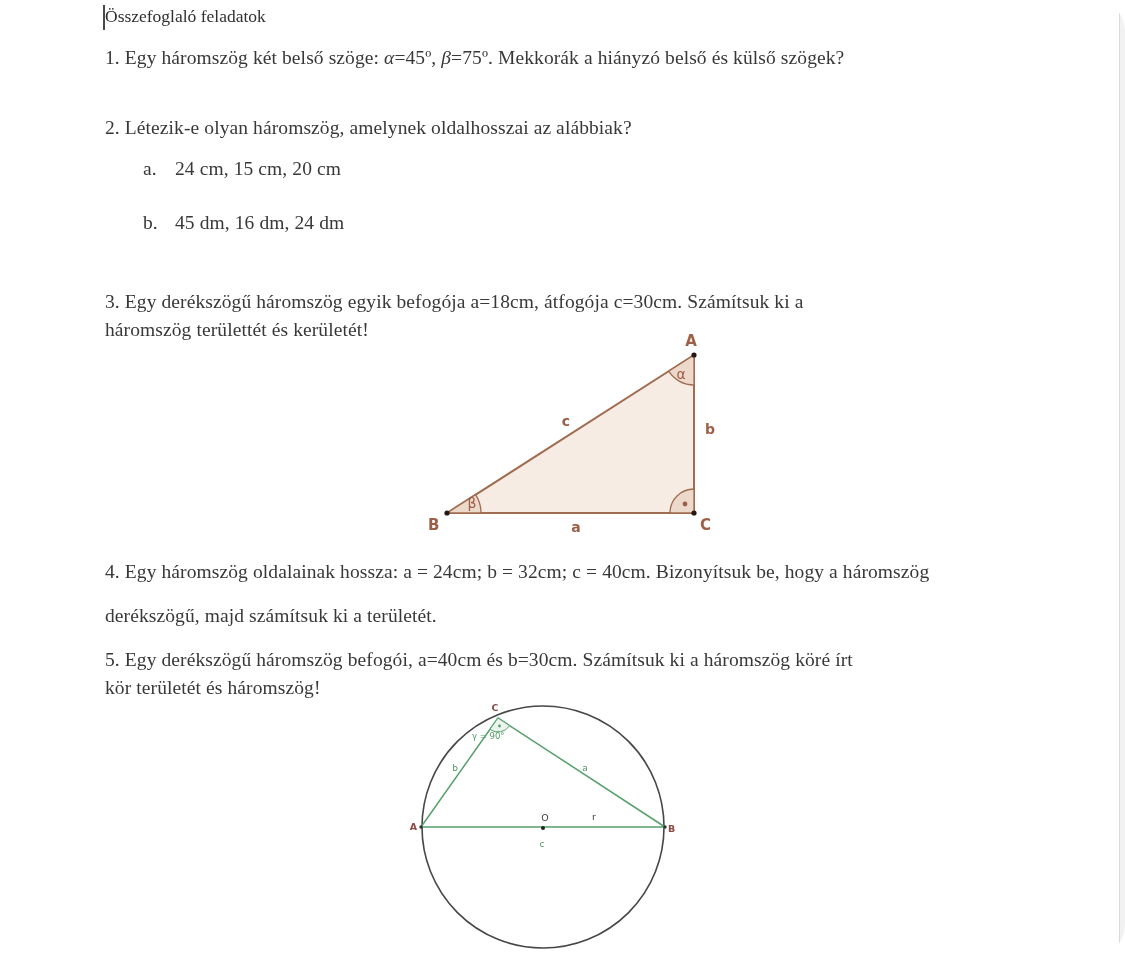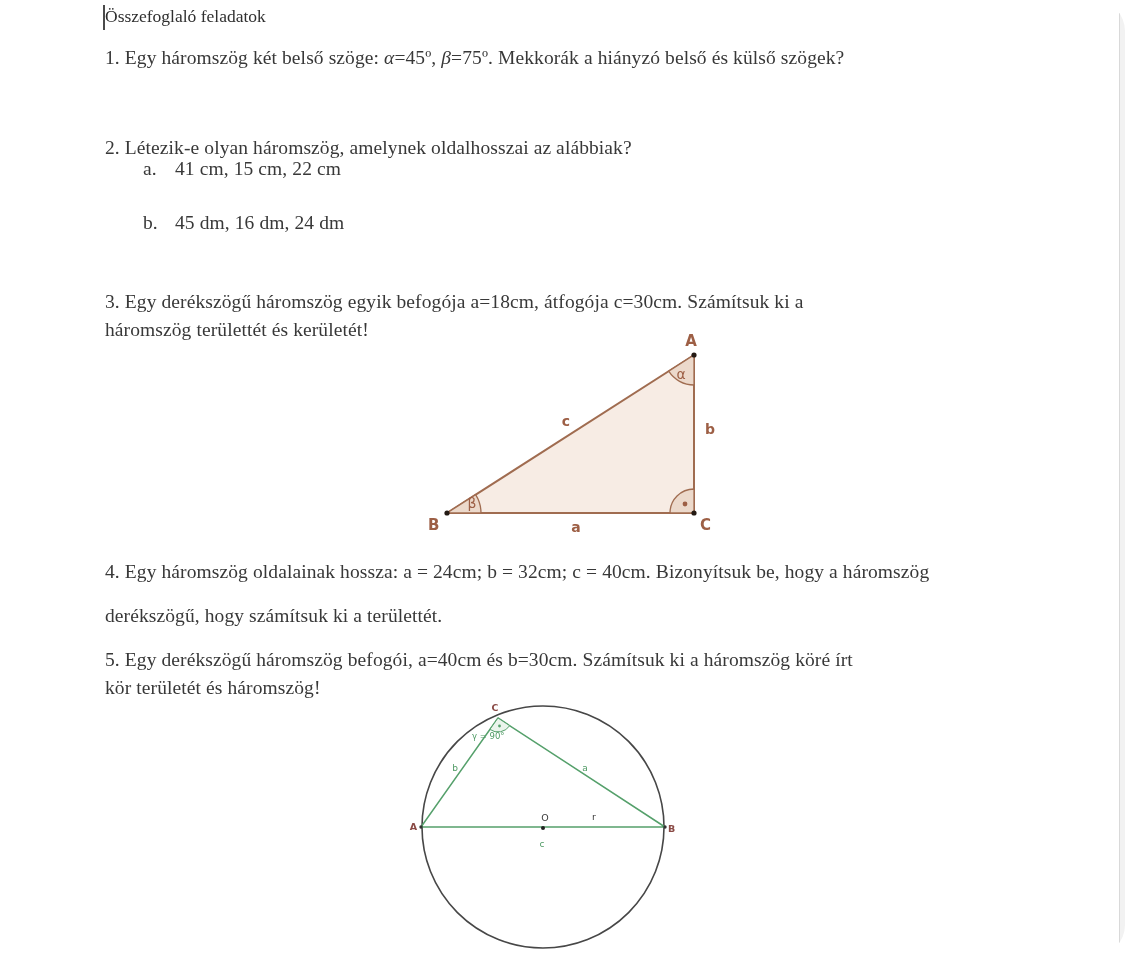--- a/index.html
+++ b/index.html
@@ -41,25 +41,25 @@
 <div class="page">
 
   <div class="caret"></div>
 
   <div class="abs title" style="left:105px; top:6px;">Összefoglaló feladatok</div>
 
   <div class="abs body-text" style="left:105px; top:47px;">
     <span>1. Egy háromszög két belső szöge: </span><span class="greek">α</span><span>=45º, </span><span class="greek">β</span><span>=75º. Mekkorák a hiányzó belső és külső szögek?</span>
   </div>
 
-  <div class="abs body-text" style="left:105px; top:117px;margin-top:20px;">2. Létezik-e olyan háromszög, amelynek oldalhosszai az alábbiak?</div>
+  <div class="abs body-text" style="left:105px; top:117px;">2. Létezik-e olyan háromszög, amelynek oldalhosszai az alábbiak?</div>
 
   <div class="abs body-text list-row" style="left:143px; top:158px;">
     <span class="list-marker">a.</span>
-    <span>41 cm, 15 cm, 22 cm</span>
+    <span>24 cm, 15 cm, 20 cm</span>
   </div>
 
   <div class="abs body-text list-row" style="left:143px; top:212px;">
     <span class="list-marker">b.</span>
     <span>45 dm, 16 dm, 24 dm</span>
   </div>
 
   <div class="abs body-text" style="left:105px; top:291px;">3. Egy derékszögű háromszög egyik befogója a=18cm, átfogója c=30cm. Számítsuk ki a</div>
   <div class="abs body-text" style="left:105px; top:319px;">háromszög területtét és kerületét!</div>
 
@@ -84,21 +84,21 @@
 
     <text x="146" y="96" text-anchor="middle" class="tri-side">c</text>
     <text x="285" y="104" class="tri-side">b</text>
     <text x="156" y="202" text-anchor="middle" class="tri-side">a</text>
 
     <text x="261" y="49" text-anchor="middle" class="tri-angle">α</text>
     <text x="52" y="178" text-anchor="middle" class="tri-angle">β</text>
   </svg>
 
   <div class="abs body-text" style="left:105px; top:561px;">4. Egy háromszög oldalainak hossza: a = 24cm; b = 32cm; c = 40cm. Bizonyítsuk be, hogy a háromszög</div>
-  <div class="abs body-text" style="left:105px; top:605px;">derékszögű, hogy számítsuk ki a területtét.</div>
+  <div class="abs body-text" style="left:105px; top:605px;">derékszögű, majd számítsuk ki a területét.</div>
 
   <div class="abs body-text" style="left:105px; top:649px;">5. Egy derékszögű háromszög befogói, a=40cm és b=30cm. Számítsuk ki a háromszög köré írt</div>
   <div class="abs body-text" style="left:105px; top:677px;">kör területét és háromszög!</div>
 
   <svg class="abs" style="left:400px; top:695px;" width="290" height="261" viewBox="0 0 290 261">
 
     <circle cx="143" cy="132" r="121" fill="none" stroke="#474747" stroke-width="1.6"></circle>
 
     <polygon points="21,132 265,132 98,23" fill="none" stroke="#55a06b" stroke-width="1.5" stroke-linejoin="round"></polygon>
 

